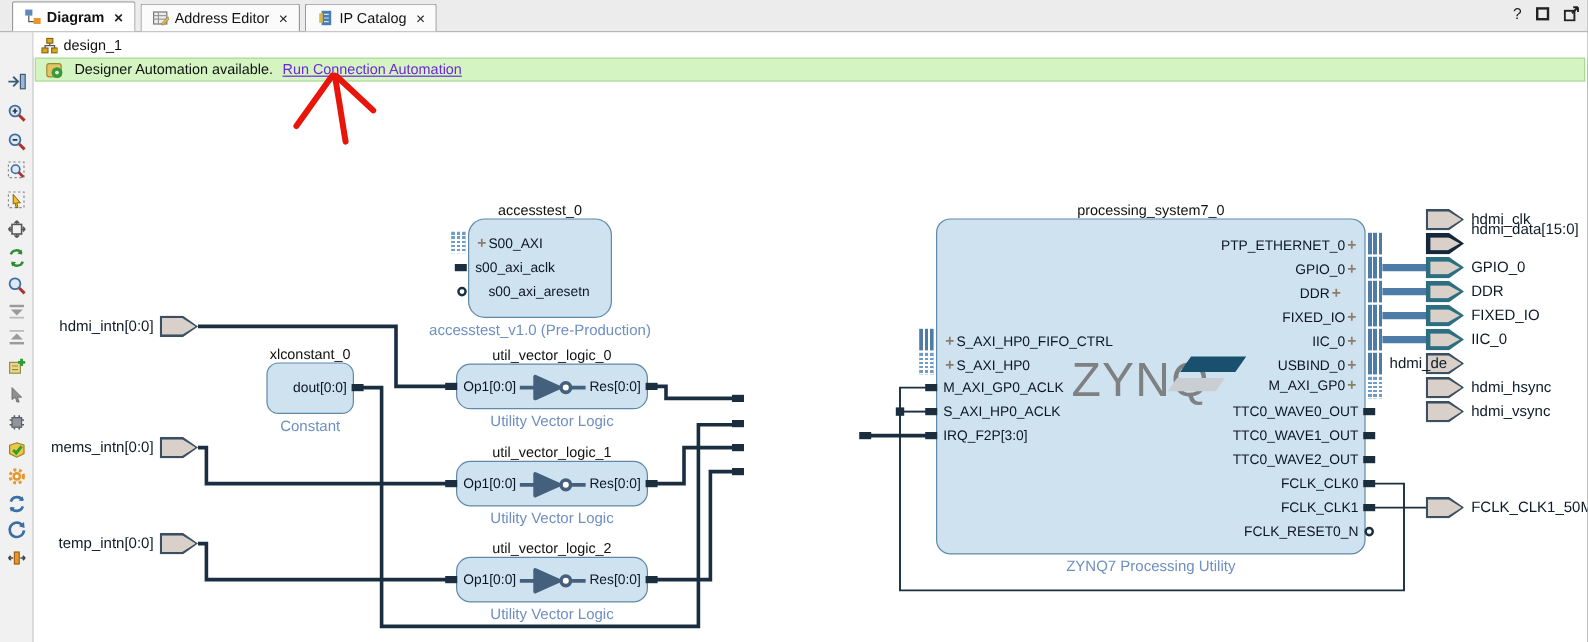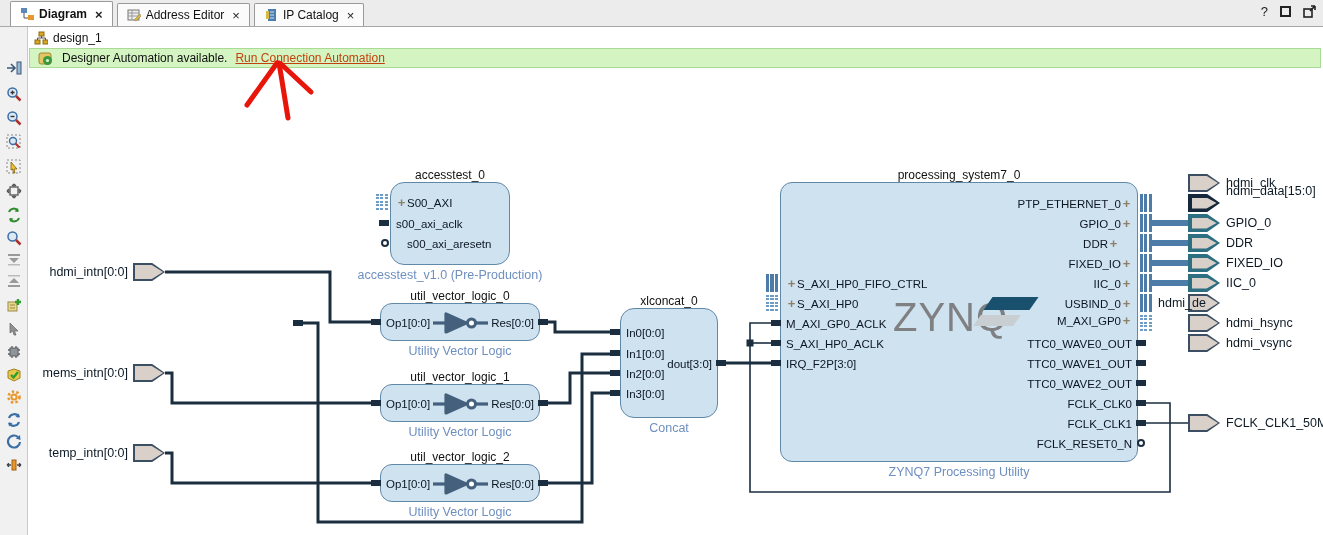--- a/index.html
+++ b/index.html
@@ -17,21 +17,21 @@
   .winicons{position:absolute;right:6px;top:4px;display:flex;gap:12px;align-items:center;font-size:13px;color:#222;}
   .winbox{width:11px;height:11px;border:2px solid #222;display:inline-block;}
   
   .ltoolbar{position:absolute;top:27px;left:0;bottom:0;width:28px;background:#f1f1f1;border-right:1px solid #c9c9c9;}
   .tbtn{position:absolute;left:3px;width:22px;height:22px;display:flex;align-items:center;justify-content:center;}
   
   .designrow{position:absolute;left:28px;top:27px;right:0;height:21px;background:#fff;
              display:flex;align-items:center;gap:5px;padding-left:6px;font-size:12px;}
   .banner{position:absolute;left:29px;top:48px;right:2px;height:20px;background:#d4f5c2;
           border:1px solid #aadb96;display:flex;align-items:center;gap:8px;padding-left:8px;font-size:12px;}
-  .banner a{color:#c2410c;text-decoration:underline;cursor:pointer;}
+  .banner a{color:#6d28d9;text-decoration:underline;cursor:pointer;}
   
   .blk{position:absolute;background:#cfe2f0;border:1.5px solid #6089a8;z-index:2;}
   .blk-title{position:absolute;left:50%;transform:translateX(-50%);top:-15px;white-space:nowrap;
              font-size:12px;color:#111;}
   .blk-sub{position:absolute;left:50%;transform:translateX(-50%);bottom:-18px;white-space:nowrap;
            font-size:12.5px;color:#6e8fc0;}
   .prow{position:absolute;font-size:11.5px;white-space:nowrap;height:16px;line-height:16px;color:#0b1622;}
   .plus{display:inline-block;width:11px;color:#8d7f67;font-weight:bold;font-size:13px;text-align:center;}
   .stub{position:absolute;width:10px;height:6px;background:#1b2e40;z-index:3;}
   .bub{position:absolute;width:8px;height:8px;border:2px solid #1b2e40;border-radius:50%;background:#fff;z-index:3;}
@@ -340,20 +340,25 @@
     <div class="blk-title">accesstest_0</div>
     <div class="prow" style="left:5px;top:12px"><span class="plus">+</span><span>S00_AXI</span></div>
     <div class="prow" style="left:5px;top:33px"><span>s00_axi_aclk</span></div>
     <div class="prow" style="left:16px;top:53px"><span>s00_axi_aresetn</span></div>
     <div class="blk-sub">accesstest_v1.0 (Pre-Production)</div>
   </div>
   <div class="bars dotted" style="left:376px;top:193px"></div>
   <div class="stub" style="left:379px;top:220px"></div>
   <div class="bub" style="left:381px;top:239px"></div>
 
+  <div class="blk" style="left:222px;top:302px;width:73px;height:43px;border-radius:10px">
+    <div class="blk-title">xlconstant_0</div>
+    <div class="prow" style="right:5px;top:13px"><span>dout[0:0]</span></div>
+    <div class="blk-sub">Constant</div>
+  </div>
   <div class="stub" style="left:293px;top:320px"></div>
 
   <div class="blk" style="left:380px;top:303px;width:160px;height:38px;border-radius:12px">
     <div class="blk-title">util_vector_logic_0</div>
     <div class="prow" style="left:5px;top:11px"><span>Op1[0:0]</span></div>
     <svg width="56" height="24" style="position:absolute;left:52px;top:7px">
         <g stroke="#44607c" stroke-width="3.2" fill="#44607c" stroke-linejoin="round">
           <path d="M0 12 H13"></path>
           <path d="M13 3 L13 21 L33 12 Z"></path>
           <circle cx="38.5" cy="12" r="4" fill="#fff" stroke-width="3"></circle>
@@ -393,29 +398,20 @@
           <circle cx="38.5" cy="12" r="4" fill="#fff" stroke-width="3"></circle>
           <path d="M43 12 H55"></path>
         </g>
       </svg>
     <div class="prow" style="right:5px;top:11px"><span>Res[0:0]</span></div>
     <div class="blk-sub">Utility Vector Logic</div>
   </div>
   <div class="stub" style="left:371px;top:480px"></div>
   <div class="stub" style="left:538px;top:480px"></div>
 
-  <div class="blk" style="left:620px;top:308px;width:98px;height:110px;border-radius:14px">
-    <div class="blk-title">xlconcat_0</div>
-    <div class="prow" style="left:5px;top:16px"><span>In0[0:0]</span></div>
-    <div class="prow" style="left:5px;top:37px"><span>In1[0:0]</span></div>
-    <div class="prow" style="left:5px;top:57px"><span>In2[0:0]</span></div>
-    <div class="prow" style="left:5px;top:77px"><span>In3[0:0]</span></div>
-    <div class="prow" style="right:5px;top:47px"><span>dout[3:0]</span></div>
-    <div class="blk-sub">Concat</div>
-  </div>
   <div class="stub" style="left:610px;top:329px"></div>
   <div class="stub" style="left:610px;top:350px"></div>
   <div class="stub" style="left:610px;top:370px"></div>
   <div class="stub" style="left:610px;top:390px"></div>
   <div class="stub" style="left:716px;top:360px"></div>
 
   <div class="blk" style="left:780px;top:182px;width:358px;height:280px;border-radius:12px">
     <div class="blk-title">processing_system7_0</div>
 
     <div class="prow" style="left:5px;top:93px"><span class="plus">+</span><span>S_AXI_HP0_FIFO_CTRL</span></div>

